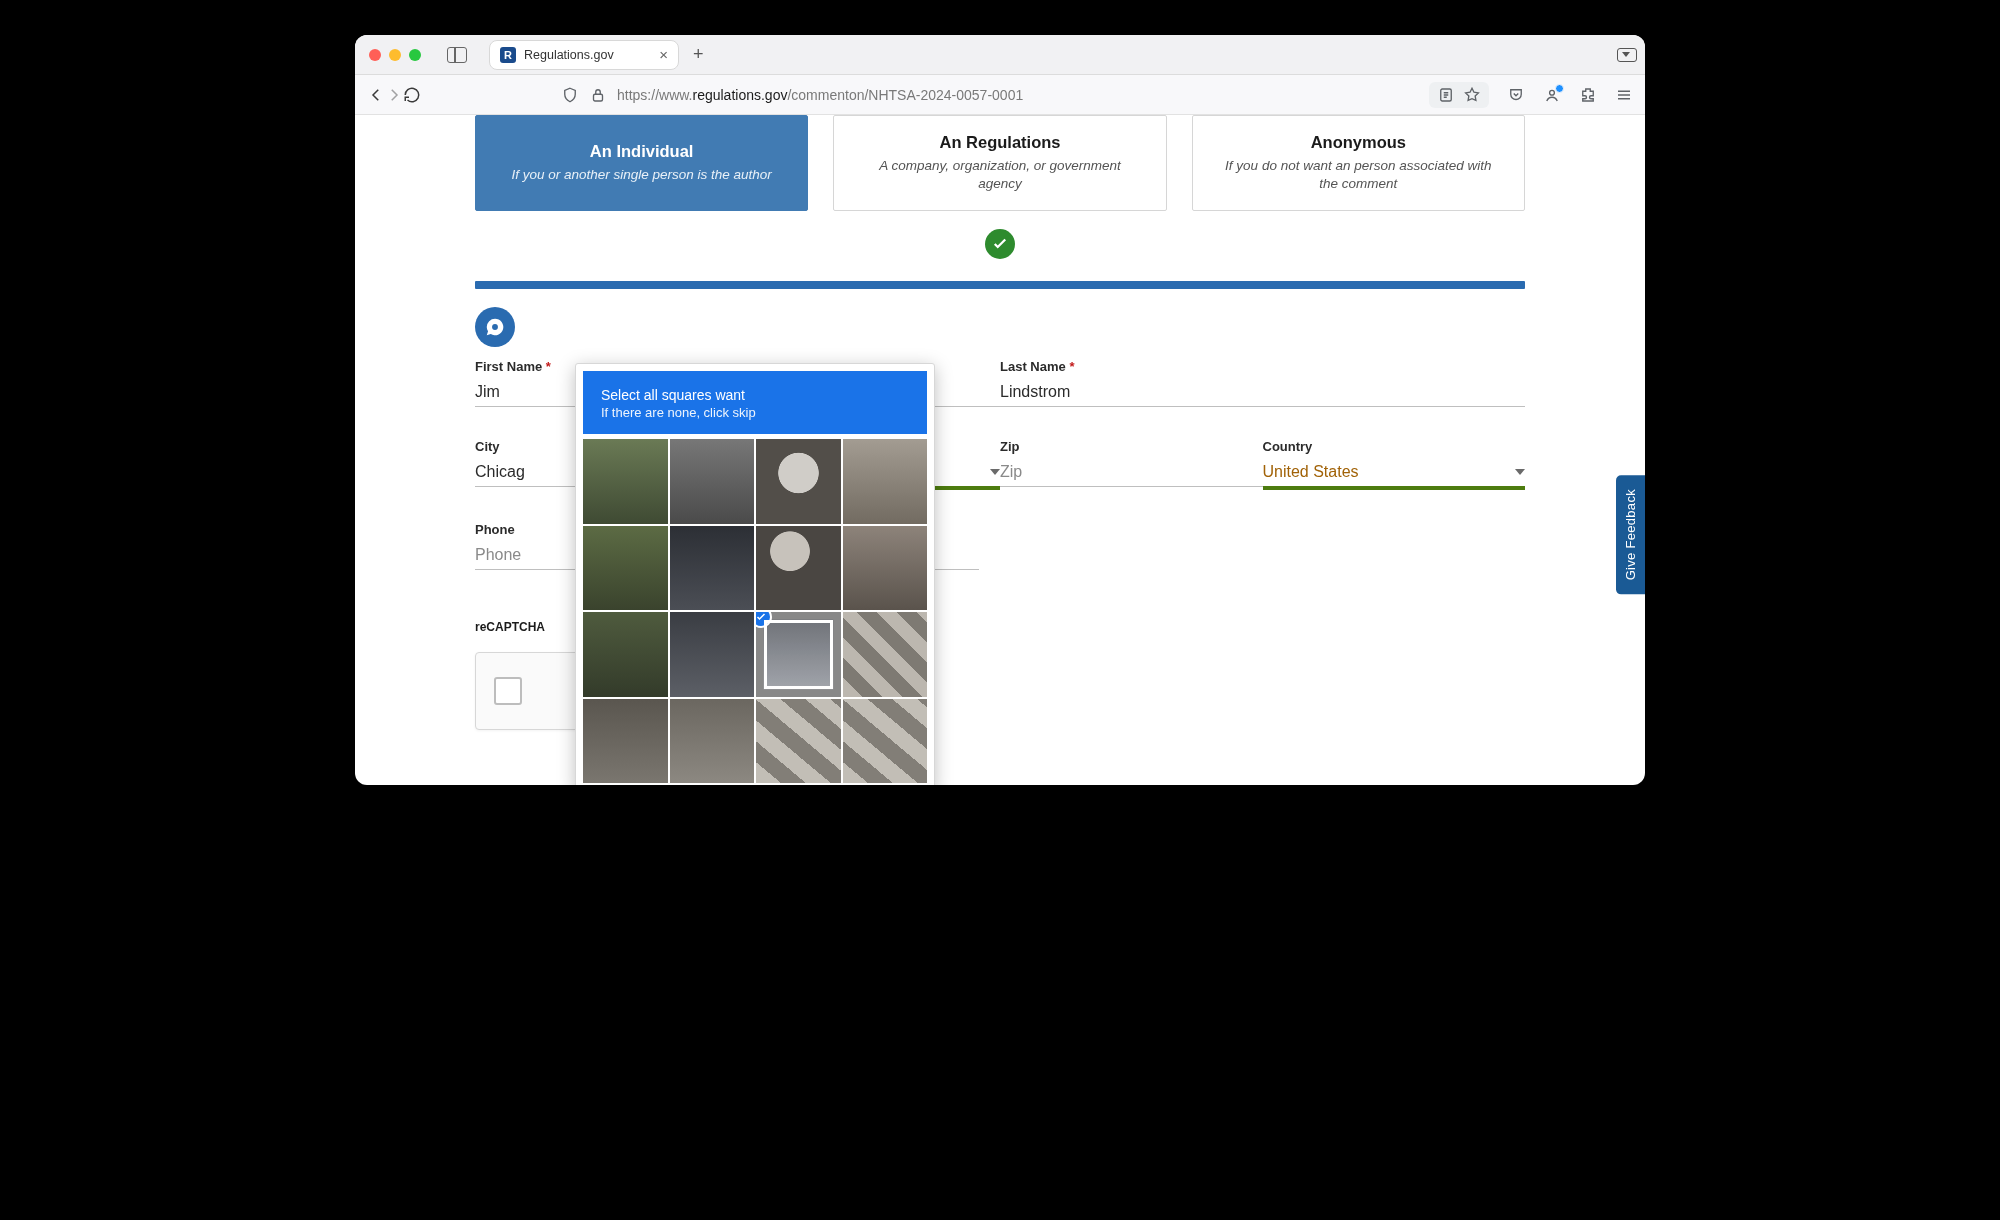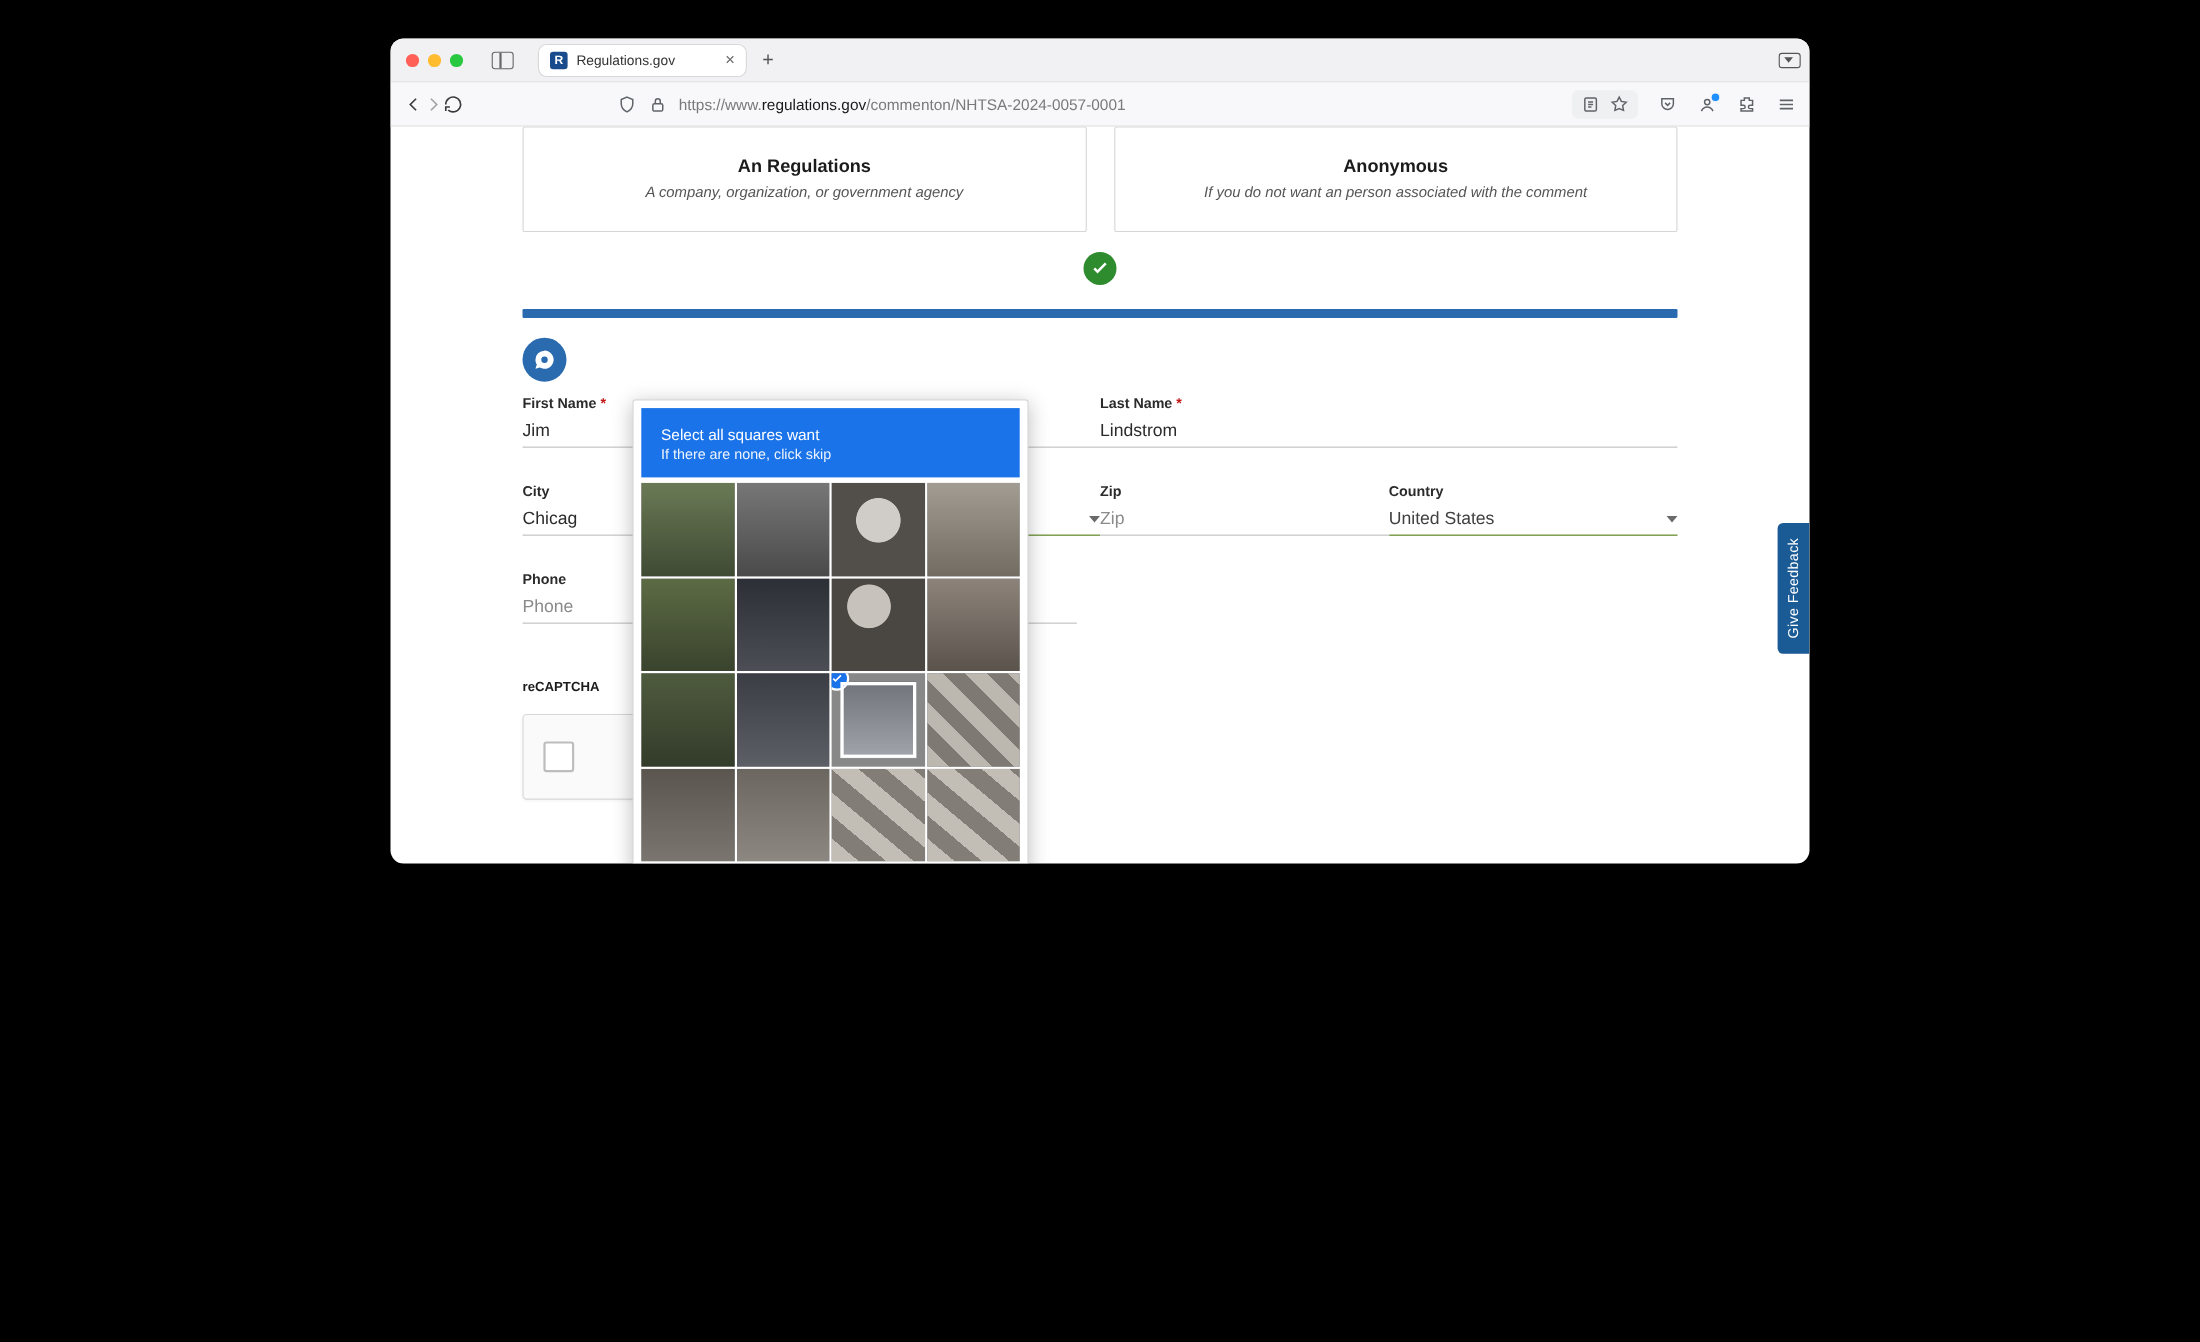--- a/index.html
+++ b/index.html
@@ -138,22 +138,22 @@
   .form-label { font-size: 13px; font-weight:700; color:#2b2b2b; margin-bottom:4px;}
   .form-label .req { color:#c21a1a; }
   .form-input {
     border: none; border-bottom: 1px solid #bfbfbf;
     font-size: 16px; padding: 5px 0; background:transparent;
     color:#2b2b2b;
   }
   .form-input::placeholder { color:#8a8a8a; }
   .form-select {
     display:flex; justify-content:space-between; align-items:center;
-    border-bottom: 1px solid #4d7c0f; padding: 5px 0;
-    font-size:16px; color:#404040;
+    border-bottom: 4px solid #4d7c0f; padding: 5px 0;
+    font-size:16px; color:#a16207;
   }
   .form-select .placeholder { color:#8a8a8a; }
   .caret { width:0;height:0;border-left:5px solid transparent;border-right:5px solid transparent;border-top:6px solid #6a6a6a;}
   .recap-label { font-size:12px; font-weight:700; margin-top:50px; }
   .recap-box {
     margin-top: 18px; width: 300px; height: 78px;
     border:1px solid #d7d7d7; border-radius:4px;
     background:#fafafa; display:flex; align-items:center;
     padding: 0 18px; gap: 14px;
     box-shadow: 0 1px 3px rgba(0,0,0,0.05);
@@ -324,20 +324,24 @@
       <span class="icon18">
         <svg viewBox="0 0 24 24" fill="none" stroke="#5f6368" stroke-width="2">
             <path d="M4 7h16M4 12h16M4 17h16"></path>
           </svg>
       </span>
     </div>
   </div>
 
   <div class="page">
     <div class="cards">
+      <div class="card selected">
+        <h3>An Individual</h3>
+        <p>If you or another single person is the author</p>
+      </div>
       <div class="card">
         <h3>An Regulations</h3>
         <p>A company, organization, or government agency</p>
       </div>
       <div class="card">
         <h3>Anonymous</h3>
         <p>If you do not want an person associated with the comment</p>
       </div>
     </div>
 

